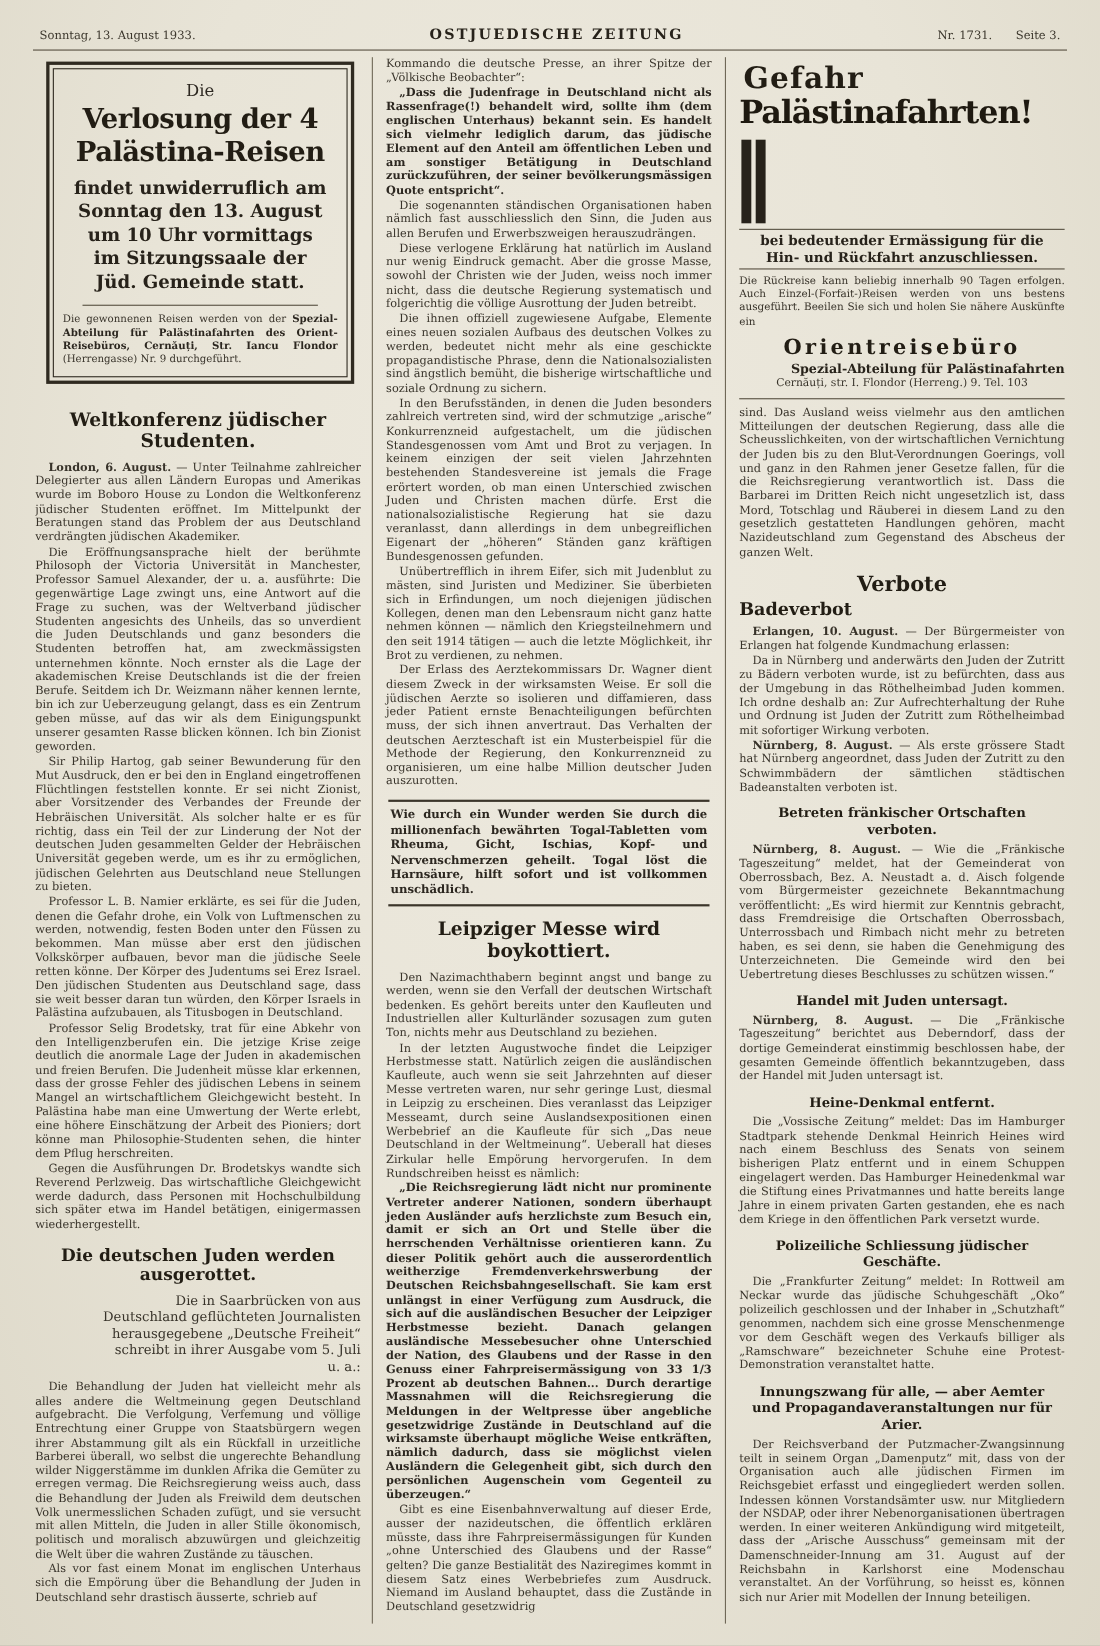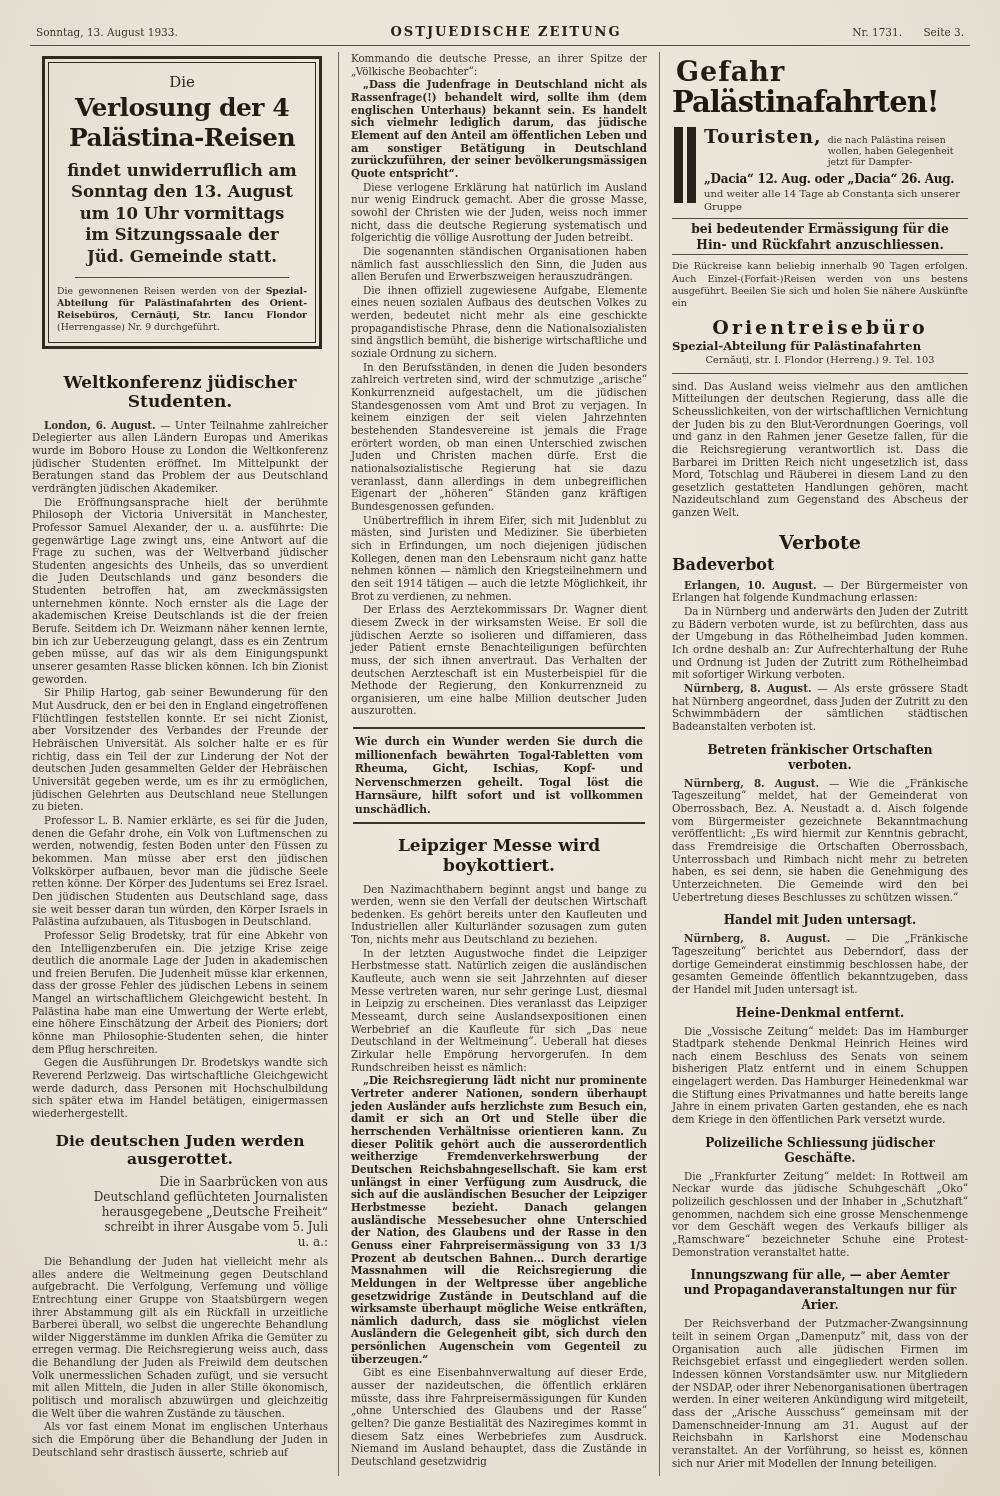--- a/index.html
+++ b/index.html
@@ -58,21 +58,21 @@
   .ta-bars span { display:block; width:9px; height:76px; background:#27221a; }
   .ta-row-main { flex:1; }
   .ta-touristen-line { display:flex; align-items:baseline; gap:6px; }
   .ta-touristen { font-size:19px; font-weight:bold; letter-spacing:1px; color:#221d14; white-space:nowrap; }
   .ta-small { font-size:9.3px; line-height:1.2; text-align:left; color:#38332a; }
   .ta-dacia { font-size:12px; font-weight:bold; white-space:nowrap; letter-spacing:-0.3px; margin-top:5px; color:#221d14; }
   .ta-constanta { font-size:10px; line-height:1.25; margin-top:2px; color:#38332a; }
   .ta-discount { border-top:1px solid #564f40; border-bottom:1px solid #564f40; margin-top:5px; padding:2px 0; font-size:12.3px; font-weight:bold; text-align:center; line-height:1.25; color:#27221a; }
   .ta-note { font-size:9.5px; line-height:1.3; text-align:justify; margin-top:5px; color:#38332a; }
   .ta-orient { font-size:19px; font-weight:bold; letter-spacing:3px; text-align:center; margin-top:6px; color:#221d14; }
-  .ta-dept { font-size:11.5px; font-weight:bold; text-align:left; margin-top:1px; color:#27221a; }
+  .ta-dept { font-size:11.5px; font-weight:bold; text-align:right; margin-top:1px; color:#27221a; }
   .ta-addr { font-size:9.8px; text-align:center; margin-top:1px; color:#38332a; }
 </style>
 </head>
 <body>
 
 <div class="page">
 
   <header class="masthead">
     <span class="mh-side">Sonntag, 13. August 1933.</span>
     <span class="mh-title">OSTJUEDISCHE ZEITUNG</span>
@@ -116,22 +116,22 @@
       <p class="intro-note">Die in Saarbrücken von aus Deutschland geflüchteten Journalisten herausgegebene „Deutsche Freiheit“ schreibt in ihrer Ausgabe vom 5. Juli u. a.:</p>
       <p class="bp">Die Behandlung der Juden hat vielleicht mehr als alles andere die Weltmeinung gegen Deutschland aufgebracht. Die Verfolgung, Verfemung und völlige Entrechtung einer Gruppe von Staatsbürgern wegen ihrer Abstammung gilt als ein Rückfall in urzeitliche Barberei überall, wo selbst die ungerechte Behandlung wilder Niggerstämme im dunklen Afrika die Gemüter zu erregen vermag. Die Reichsregierung weiss auch, dass die Behandlung der Juden als Freiwild dem deutschen Volk unermesslichen Schaden zufügt, und sie versucht mit allen Mitteln, die Juden in aller Stille ökonomisch, politisch und moralisch abzuwürgen und gleichzeitig die Welt über die wahren Zustände zu täuschen.</p>
       <p class="bp">Als vor fast einem Monat im englischen Unterhaus sich die Empörung über die Behandlung der Juden in Deutschland sehr drastisch äusserte, schrieb auf</p>
 
     </section>
 
     <section class="col col-middle">
 
       <p class="bp noindent">Kommando die deutsche Presse, an ihrer Spitze der „Völkische Beobachter“:</p>
       <p class="bp bold">„Dass die Judenfrage in Deutschland nicht als Rassenfrage(!) behandelt wird, sollte ihm (dem englischen Unterhaus) bekannt sein. Es handelt sich vielmehr lediglich darum, das jüdische Element auf den Anteil am öffentlichen Leben und am sonstiger Betätigung in Deutschland zurückzuführen, der seiner bevölkerungsmässigen Quote entspricht“.</p>
+      <p class="bp">Die sogenannten ständischen Organisationen haben nämlich fast ausschliesslich den Sinn, die Juden aus allen Berufen und Erwerbszweigen herauszudrängen.</p>
       <p class="bp">Diese verlogene Erklärung hat natürlich im Ausland nur wenig Eindruck gemacht. Aber die grosse Masse, sowohl der Christen wie der Juden, weiss noch immer nicht, dass die deutsche Regierung systematisch und folgerichtig die völlige Ausrottung der Juden betreibt.</p>
-      <p class="bp">Die sogenannten ständischen Organisationen haben nämlich fast ausschliesslich den Sinn, die Juden aus allen Berufen und Erwerbszweigen herauszudrängen.</p>
       <p class="bp">Die ihnen offiziell zugewiesene Aufgabe, Elemente eines neuen sozialen Aufbaus des deutschen Volkes zu werden, bedeutet nicht mehr als eine geschickte propagandistische Phrase, denn die Nationalsozialisten sind ängstlich bemüht, die bisherige wirtschaftliche und soziale Ordnung zu sichern.</p>
       <p class="bp">In den Berufsständen, in denen die Juden besonders zahlreich vertreten sind, wird der schmutzige „arische“ Konkurrenzneid aufgestachelt, um die jüdischen Standesgenossen vom Amt und Brot zu verjagen. In keinem einzigen der seit vielen Jahrzehnten bestehenden Standesvereine ist jemals die Frage erörtert worden, ob man einen Unterschied zwischen Juden und Christen machen dürfe. Erst die nationalsozialistische Regierung hat sie dazu veranlasst, dann allerdings in dem unbegreiflichen Eigenart der „höheren“ Ständen ganz kräftigen Bundesgenossen gefunden.</p>
       <p class="bp">Unübertrefflich in ihrem Eifer, sich mit Judenblut zu mästen, sind Juristen und Mediziner. Sie überbieten sich in Erfindungen, um noch diejenigen jüdischen Kollegen, denen man den Lebensraum nicht ganz hatte nehmen können — nämlich den Kriegsteilnehmern und den seit 1914 tätigen — auch die letzte Möglichkeit, ihr Brot zu verdienen, zu nehmen.</p>
       <p class="bp">Der Erlass des Aerztekommissars Dr. Wagner dient diesem Zweck in der wirksamsten Weise. Er soll die jüdischen Aerzte so isolieren und diffamieren, dass jeder Patient ernste Benachteiligungen befürchten muss, der sich ihnen anvertraut. Das Verhalten der deutschen Aerzteschaft ist ein Musterbeispiel für die Methode der Regierung, den Konkurrenzneid zu organisieren, um eine halbe Million deutscher Juden auszurotten.</p>
 
       <div class="togal-ad">
         <p>Wie durch ein Wunder werden Sie durch die millionenfach bewährten Togal-Tabletten vom Rheuma, Gicht, Ischias, Kopf- und Nervenschmerzen geheilt. Togal löst die Harnsäure, hilft sofort und ist vollkommen unschädlich.</p>
       </div>
 
       <h1 class="headline-lg">Leipziger Messe wird boykottiert.</h1>
@@ -145,28 +145,20 @@
     <section class="col col-right">
 
       <div class="travel-ad">
         <div class="ta-billige">Gefahr</div>
         <div class="ta-title">Palästinafahrten!</div>
         <div class="ta-row">
           <div class="ta-bars">
               <span></span>
               <span></span>
             </div>
-          <div class="ta-row-main">
-            <div class="ta-touristen-line">
-              <span class="ta-touristen">Touristen,</span>
-              <span class="ta-small">die nach Palästina reisen wollen, haben Gelegenheit jetzt für Dampfer-</span>
-            </div>
-            <div class="ta-dacia">„Dacia“ 12. Aug. oder „Dacia“ 26. Aug.</div>
-            <div class="ta-constanta">und weiter alle 14 Tage ab Constanța sich unserer Gruppe</div>
-          </div>
         </div>
         <div class="ta-discount">
           <div>bei bedeutender Ermässigung für die</div>
           <div>Hin- und Rückfahrt anzuschliessen.</div>
         </div>
         <p class="ta-note">Die Rückreise kann beliebig innerhalb 90 Tagen erfolgen. Auch Einzel-(Forfait-)Reisen werden von uns bestens ausgeführt. Beeilen Sie sich und holen Sie nähere Auskünfte ein</p>
         <div class="ta-orient">Orientreisebüro</div>
         <div class="ta-dept">Spezial-Abteilung für Palästinafahrten</div>
         <div class="ta-addr">Cernăuți, str. I. Flondor (Herreng.) 9.  Tel. 103</div>
       </div>

